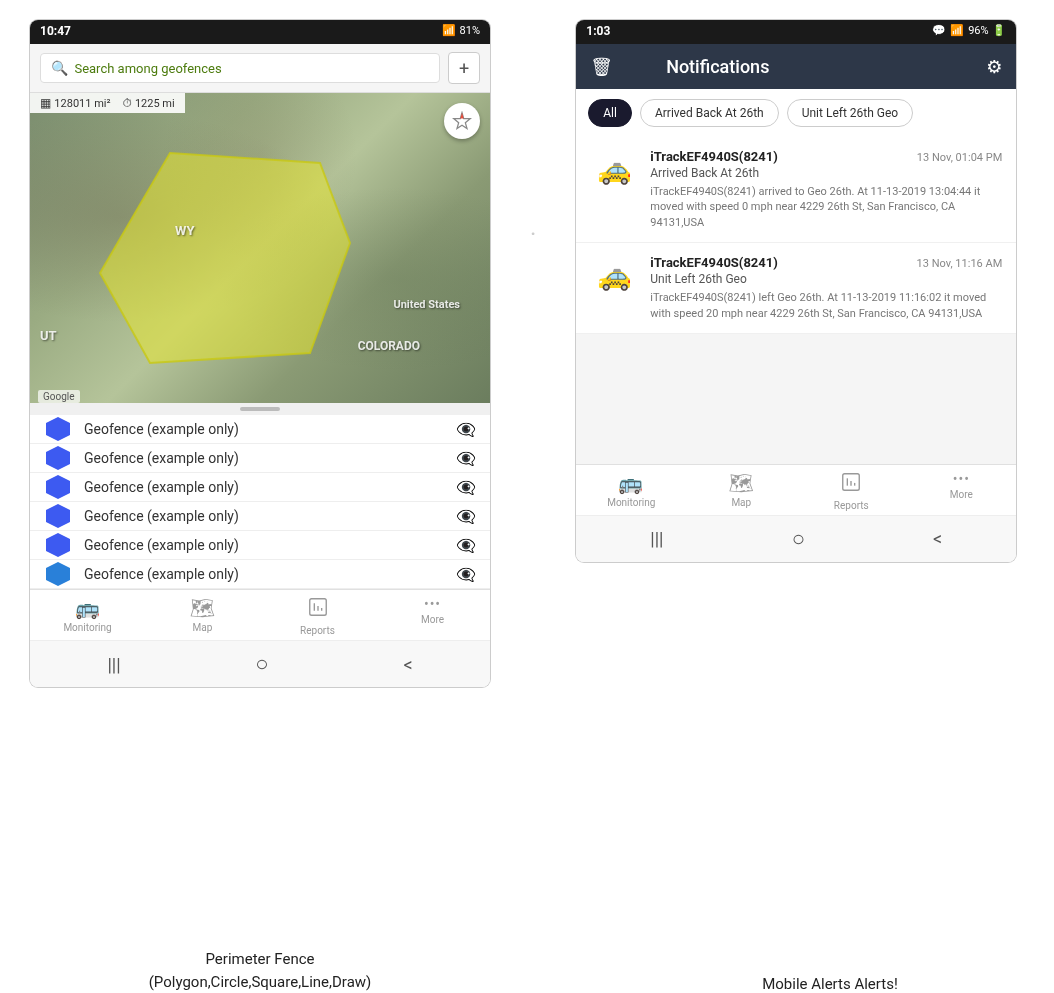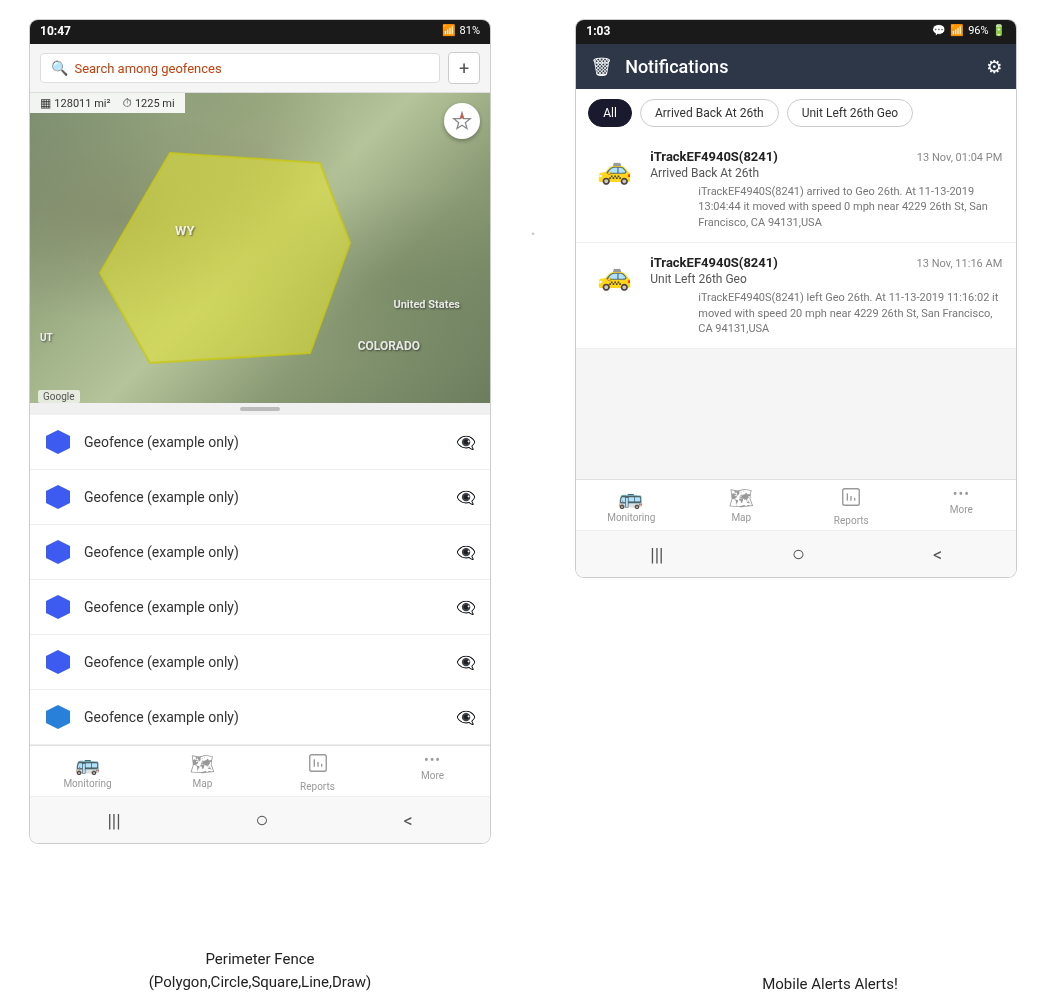--- a/index.html
+++ b/index.html
@@ -128,21 +128,21 @@
     .map-label {
       position: absolute;
       color: rgba(255,255,255,0.85);
       font-size: 11px;
       font-weight: bold;
       text-shadow: 1px 1px 2px rgba(0,0,0,0.5);
     }
     .map-label-wy { top: 130px; left: 145px; font-size: 13px; }
     .map-label-co { bottom: 50px; right: 70px; font-size: 12px; }
     .map-label-us { bottom: 92px; right: 30px; font-size: 11px; }
-    .map-label-ut { bottom: 60px; left: 10px; font-size: 10px; }
+    .map-label-ut { bottom: 60px; left: 10px; font-size: 13px; }
 
     .compass-btn {
       position: absolute;
       top: 10px;
       right: 10px;
       width: 36px;
       height: 36px;
       background: #fff;
       border-radius: 50%;
       display: flex;
@@ -181,21 +181,21 @@
       border-radius: 2px;
     }
 
     
     .geofence-list {
       background: #fff;
     }
     .geofence-item {
       display: flex;
       align-items: center;
-      padding: 13px 14px;
+      padding: 0 14px;
       border-bottom: 1px solid #eee;
       gap: 12px;
     }
     .geofence-icon {
       width: 28px;
       height: 28px;
       flex-shrink: 0;
     }
     .geofence-name {
       flex: 1;
@@ -247,20 +247,21 @@
       padding: 12px 14px;
       display: flex;
       align-items: center;
       gap: 12px;
     }
     .notif-title {
       flex: 1;
       color: #fff;
       font-size: 18px;
       font-weight: 500;
+      margin-left: 41px;
     }
     .notif-header-icon { color: #fff; font-size: 18px; }
 
     
     .filter-tabs {
       background: #fff;
       padding: 10px 12px;
       display: flex;
       gap: 8px;
       flex-wrap: wrap;
@@ -321,21 +322,20 @@
     }
     .notif-event {
       font-size: 12px;
       color: #555;
       margin-bottom: 4px;
     }
     .notif-detail {
       font-size: 11px;
       color: #777;
       line-height: 1.4;
-      margin-left: 48px;
     }
 
     
     .notif-empty {
       background: #f5f5f5;
       height: 130px;
     }
 
     
     .captions {
@@ -381,21 +381,21 @@
         <span class="status-bar-time">10:47</span>
         <div class="status-bar-icons">
           <span>📶</span>
           <span>81%</span>
         </div>
       </div>
 
       <div class="search-bar">
         <div class="search-input">
           <span class="search-icon-svg">🔍</span>
-          <span style="color:#c2410c; font-size:13px;text-align:center;">Search among geofences</span>
+          <span style="color:#4d7c0f; font-size:13px;text-align:center;">Search among geofences</span>
         </div>
         <div class="add-btn">+</div>
       </div>
 
       <div class="map-area">
         <div class="map-bg">
           <div class="map-terrain"></div>
 
           <div class="stats-bar">
             <div class="stats-item">

